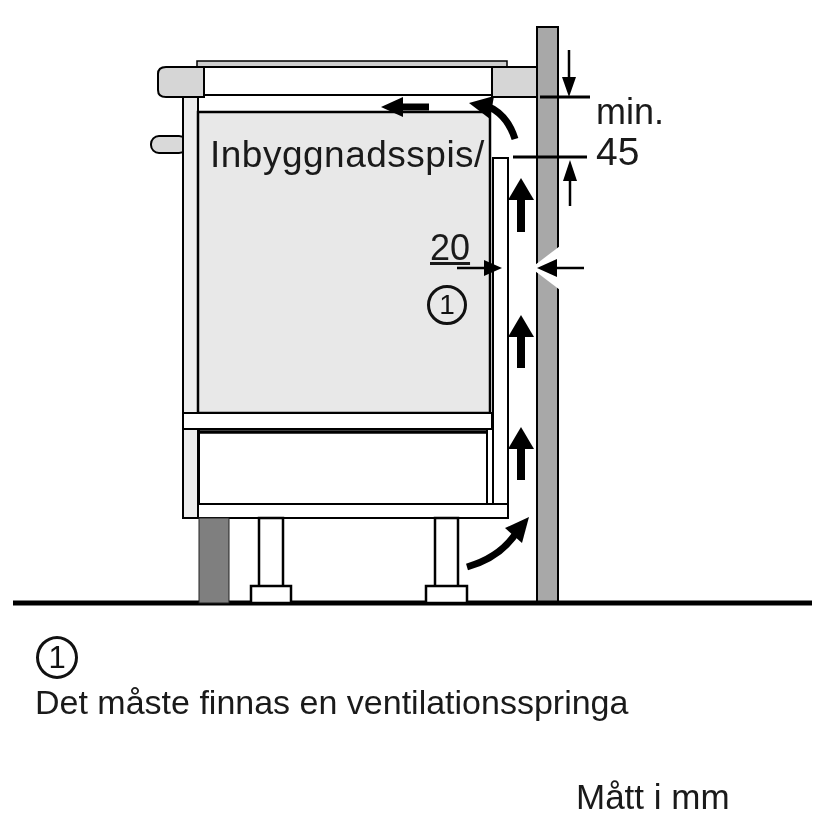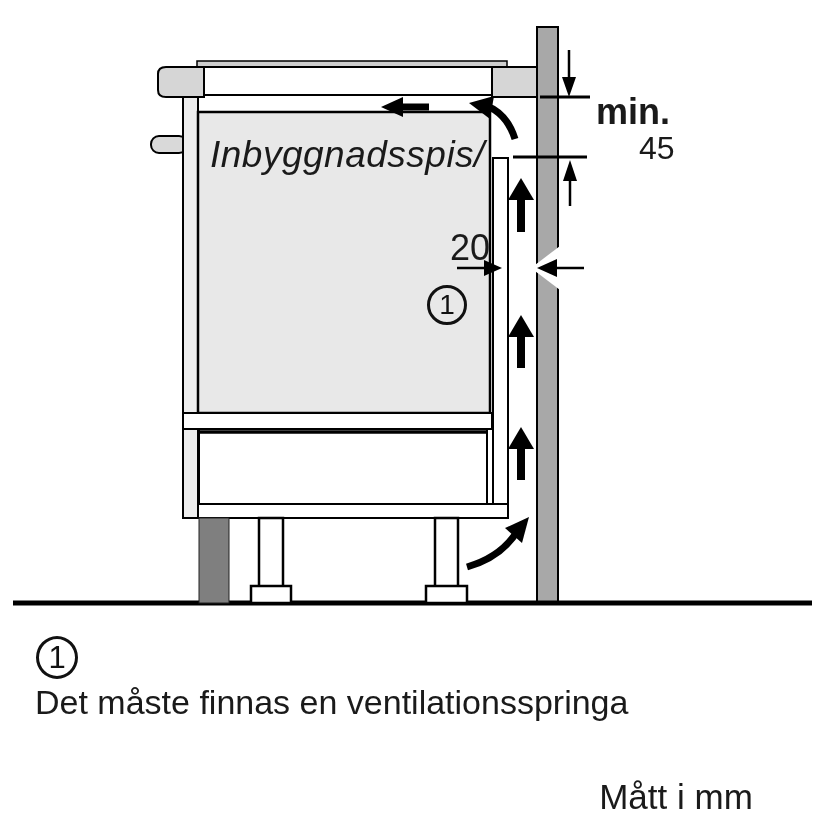--- a/index.html
+++ b/index.html
@@ -2,33 +2,33 @@
 <html><head>
 <meta charset="utf-8">
 <style>
   html,body{margin:0;padding:0;background:#fff;}
   #stage{
     position:relative;width:828px;height:828px;background:#fff;overflow:hidden;
     font-family:"Liberation Sans","DejaVu Sans",sans-serif;color:#111;
   }
   #diagram-svg{position:absolute;left:0;top:0;width:828px;height:828px;}
   .txt{position:absolute;white-space:pre;color:#1a1a1a;}
-  .appliance-label{left:210px;top:133px;font-size:37px;line-height:43px;letter-spacing:.5px;font-style:italic;}
-  .dim-min{left:596px;top:91px;font-size:36px;font-weight:bold;}
-  .dim-45{left:596px;top:130px;font-size:32px;margin-left:43px;}
-  .dim-20{left:430px;top:227px;width:60px;text-align:right;font-size:36px;}
+  .appliance-label{left:210px;top:133px;font-size:37px;line-height:43px;letter-spacing:.5px;}
+  .dim-min{left:596px;top:91px;font-size:36px;}
+  .dim-45{left:596px;top:130px;font-size:39px;}
+  .dim-20{left:430px;top:227px;width:60px;text-align:left;font-size:36px;text-decoration:underline;}
   .circle-marker{
     position:absolute;border:3px solid #111;border-radius:50%;
     display:flex;align-items:center;justify-content:center;box-sizing:border-box;
     background:transparent;color:#111;
   }
   .callout-1{left:427px;top:285px;width:40px;height:40px;font-size:28px;}
   .legend-1{left:36px;top:636px;width:42px;height:43px;font-size:31px;background:#fff;}
   .legend-note{left:35px;top:683px;font-size:34px;}
-  .units-note{left:576px;top:777px;width:200px;text-align:center;font-size:35px;}
+  .units-note{left:576px;top:777px;width:200px;text-align:left;font-size:35px;}
 </style>
 </head>
 <body>
 
 <div id="stage">
 
   <svg id="diagram-svg" viewBox="0 0 828 828" xmlns="http://www.w3.org/2000/svg">
 
     <rect x="537" y="27" width="21" height="576" fill="#a8a8a8" stroke="#000" stroke-width="2"></rect>
 

